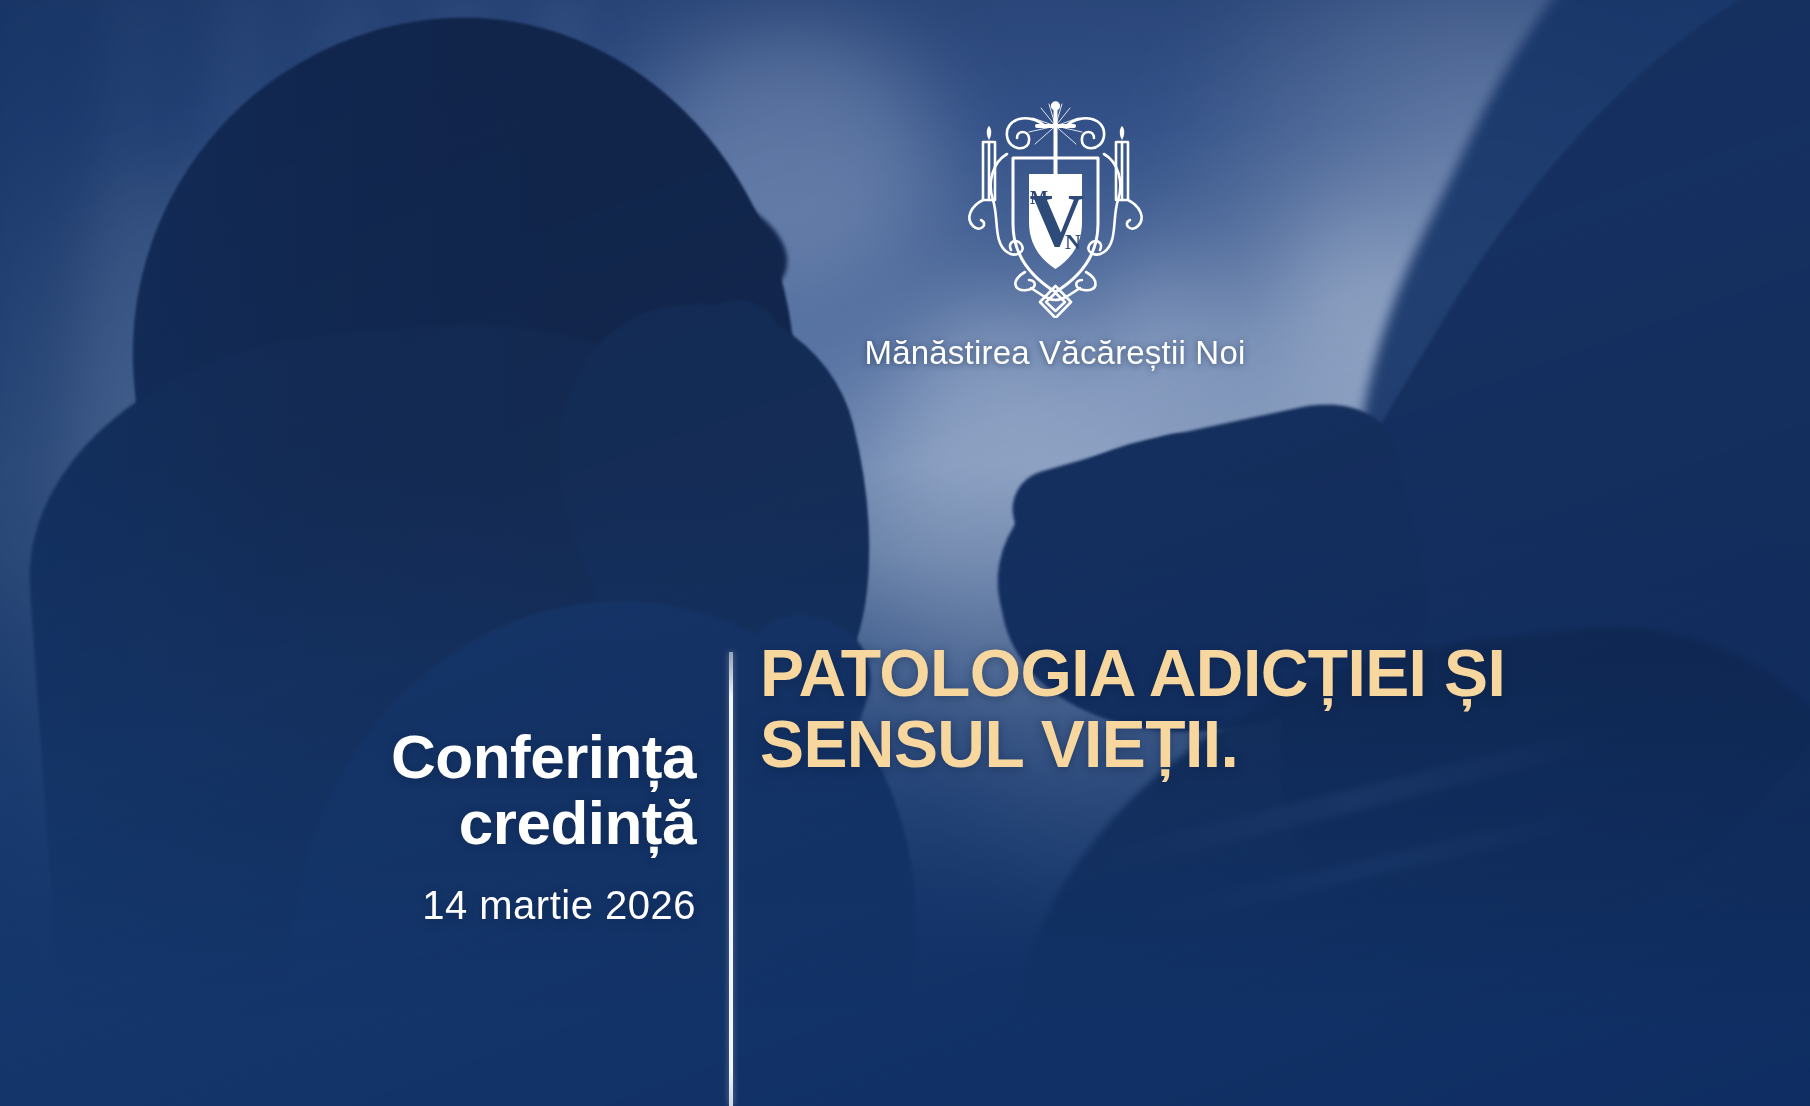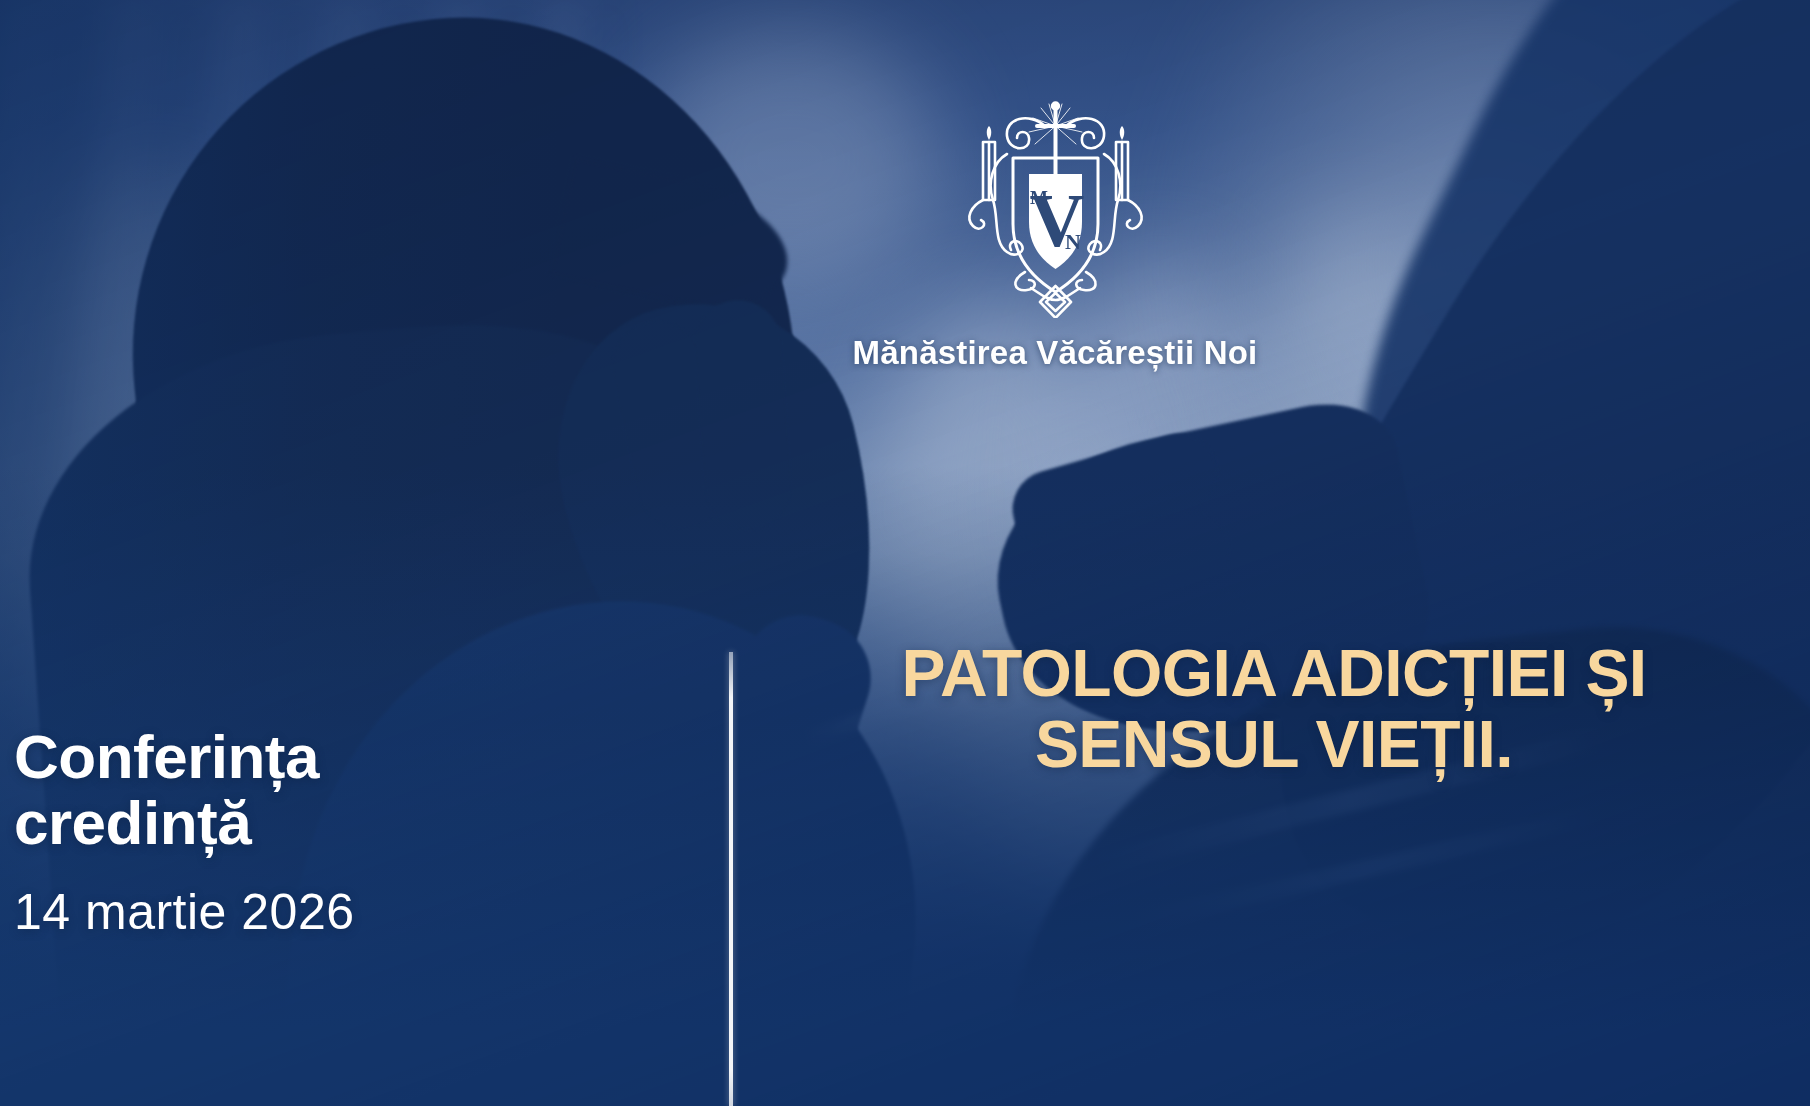--- a/index.html
+++ b/index.html
@@ -194,55 +194,54 @@
   
   #brand {
     position:absolute; left:0; top:96px; width:100%;
     display:flex; flex-direction:column; align-items:center;
     pointer-events:none;
   }
   #brand .mark { width:205px; height:222px; }
   #brand .mark svg { display:block; width:100%; height:100%; }
   #brand .brand-name {
     margin-top:16px;
-    font-size:33px; font-weight:bold; letter-spacing:.2px;
+    font-size:33px; font-weight:normal; letter-spacing:.2px;
     color:#ffffff;
     text-shadow:0 1px 6px rgba(12,34,70,.55);
     white-space:nowrap;
   }
   
   #brand { padding-left:300px; }
 
   
   #divider {
     position:absolute; left:729px; top:652px; width:4px; height:454px;
     background:linear-gradient(180deg, rgba(255,255,255,.55), rgba(255,255,255,.95) 10%, rgba(255,255,255,.95) 92%, rgba(255,255,255,.8));
     box-shadow:0 0 6px rgba(255,255,255,.35);
   }
 
   
   #left-block {
-    position:absolute; left:14px; top:724px; width:690px;
-    text-align:left; color:#fff;
+    position:absolute; left:6px; top:724px; width:690px;
+    text-align:right; color:#fff;
   }
   #left-block .conf {
     font-size:62px; font-weight:bold; line-height:1.07;
     letter-spacing:-.5px;
     text-shadow:0 2px 10px rgba(10,30,64,.45);
   }
   #left-block .date {
     margin-top:26px;
-    font-size:50px; font-weight:300; letter-spacing:.5px;
+    font-size:40px; font-weight:300; letter-spacing:.5px;
     text-shadow:0 2px 10px rgba(10,30,64,.45);
   }
 
   
   #right-block {
     position:absolute; left:760px; right:22px; top:638px;
-    text-align:center;
   }
   #right-block .gold {
     color:#f8d79e;
     font-size:66px; font-weight:bold; line-height:1.08;
     letter-spacing:-.6px;
     text-shadow:0 2px 10px rgba(10,30,64,.40);
   }
   #right-block .white {
     margin-top:8px;
     color:#ffffff;

